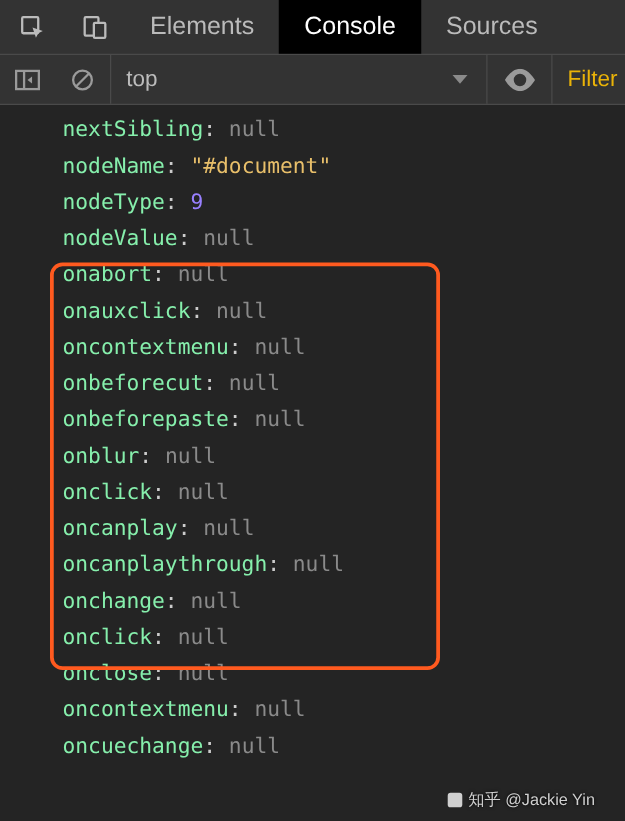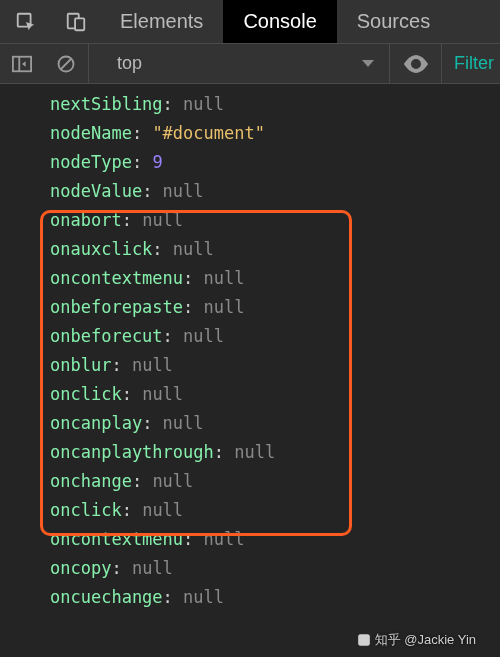--- a/index.html
+++ b/index.html
@@ -53,21 +53,21 @@
     display: flex;
     align-items: center;
     justify-content: center;
     height: 100%;
   }
   .context-selector {
     flex: 1;
     display: flex;
     align-items: center;
     height: 100%;
-    padding-left: 28px;
+    padding-left: 12px;
     border-left: 1px solid #4a4a4a;
     border-right: 1px solid #4a4a4a;
     color: #bbbbbb;
     font-family: -apple-system, "Segoe UI", Helvetica, Arial, sans-serif;
     font-size: 18px;
     cursor: pointer;
     position: relative;
   }
   .context-selector .caret {
     position: absolute;
@@ -77,21 +77,21 @@
     width: 52px;
     display: flex;
     align-items: center;
     justify-content: center;
     height: 100%;
     border-right: 1px solid #4a4a4a;
   }
   .filter-box {
     width: 58px;
     padding-left: 12px;
-    color: #14b8a6;
+    color: #eab308;
     font-family: -apple-system, "Segoe UI", Helvetica, Arial, sans-serif;
     font-size: 18px;
     display: flex;
     align-items: center;
     height: 100%;
     overflow: hidden;
   }
   .console-body {
     padding: 6px 0 0 50px;
     color: #e0e0e0;
@@ -184,30 +184,30 @@
 
 <div class="console-body">
   <div id="props-container">
       <div class="prop-row"><span class="key">nextSibling</span><span class="colon">: </span><span class="val-null">null</span></div>
       <div class="prop-row"><span class="key">nodeName</span><span class="colon">: </span><span class="val-str">"#document"</span></div>
       <div class="prop-row"><span class="key">nodeType</span><span class="colon">: </span><span class="val-num">9</span></div>
       <div class="prop-row"><span class="key">nodeValue</span><span class="colon">: </span><span class="val-null">null</span></div>
       <div class="prop-row"><span class="key">onabort</span><span class="colon">: </span><span class="val-null">null</span></div>
       <div class="prop-row"><span class="key">onauxclick</span><span class="colon">: </span><span class="val-null">null</span></div>
       <div class="prop-row"><span class="key">oncontextmenu</span><span class="colon">: </span><span class="val-null">null</span></div>
+      <div class="prop-row"><span class="key">onbeforecut</span><span class="colon">: </span><span class="val-null">null</span></div>
       <div class="prop-row"><span class="key">onbeforepaste</span><span class="colon">: </span><span class="val-null">null</span></div>
-      <div class="prop-row"><span class="key">onbeforecut</span><span class="colon">: </span><span class="val-null">null</span></div>
       <div class="prop-row"><span class="key">onblur</span><span class="colon">: </span><span class="val-null">null</span></div>
       <div class="prop-row"><span class="key">onclick</span><span class="colon">: </span><span class="val-null">null</span></div>
       <div class="prop-row"><span class="key">oncanplay</span><span class="colon">: </span><span class="val-null">null</span></div>
       <div class="prop-row"><span class="key">oncanplaythrough</span><span class="colon">: </span><span class="val-null">null</span></div>
       <div class="prop-row"><span class="key">onchange</span><span class="colon">: </span><span class="val-null">null</span></div>
       <div class="prop-row"><span class="key">onclick</span><span class="colon">: </span><span class="val-null">null</span></div>
+      <div class="prop-row"><span class="key">onclose</span><span class="colon">: </span><span class="val-null">null</span></div>
       <div class="prop-row"><span class="key">oncontextmenu</span><span class="colon">: </span><span class="val-null">null</span></div>
-      <div class="prop-row"><span class="key">oncopy</span><span class="colon">: </span><span class="val-null">null</span></div>
       <div class="prop-row"><span class="key">oncuechange</span><span class="colon">: </span><span class="val-null">null</span></div>
     </div>
   <div class="highlight-box"></div>
 </div>
 
 <div class="watermark">
   <svg width="14" height="14" viewBox="0 0 24 24">
       <rect x="2" y="2" width="20" height="20" rx="4" fill="#d0d0d0"></rect>
     </svg>
   <span>知乎 @Jackie Yin</span>

